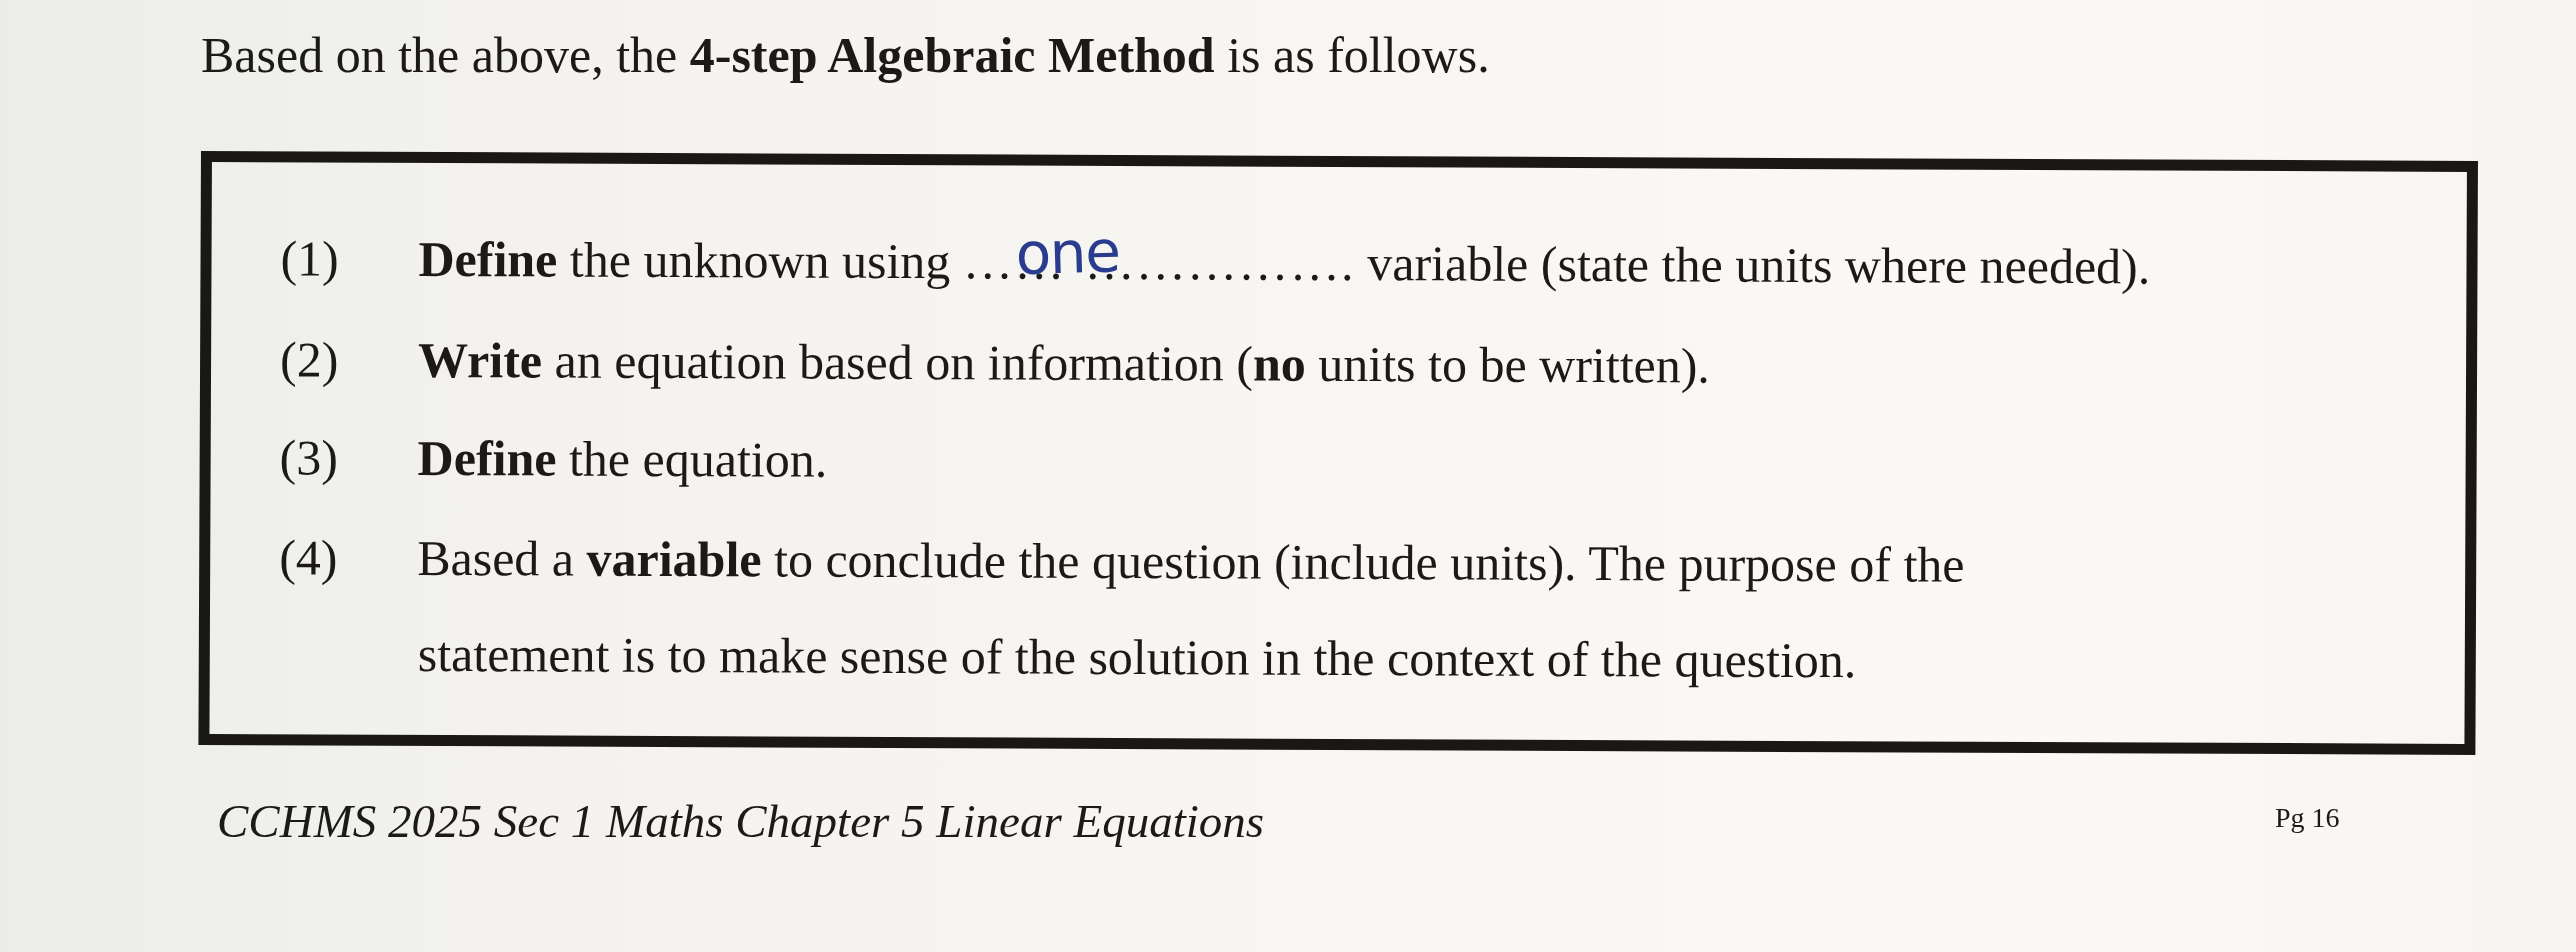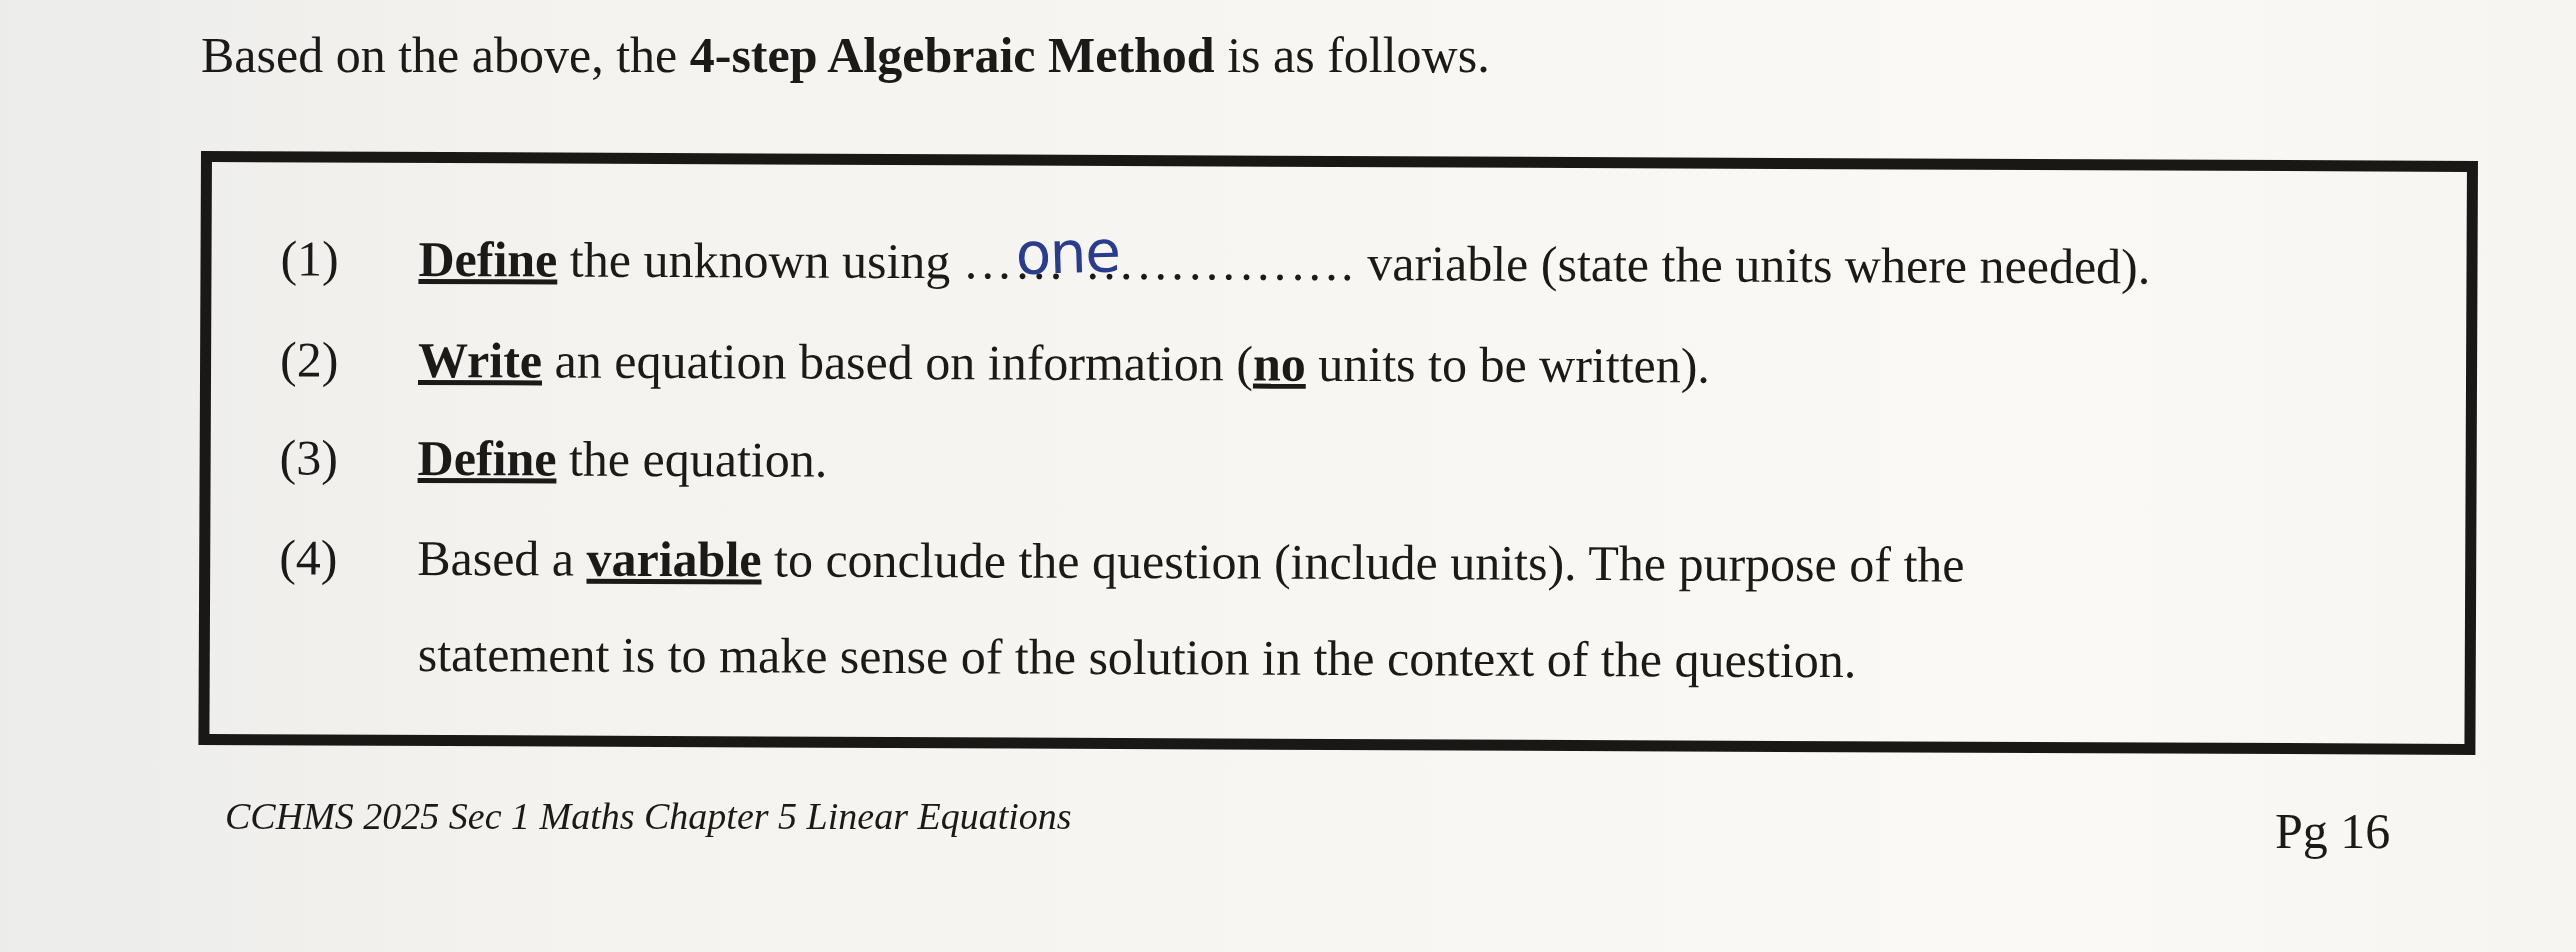--- a/index.html
+++ b/index.html
@@ -21,36 +21,36 @@
     border: 11.3px solid #1a1816;
     box-sizing: border-box;
     transform: rotate(0.25deg);
     transform-origin: left top;
   }
   .step {
     position: absolute; left: 69px;
     font-size: 50px; line-height: 60px; white-space: nowrap;
   }
   .step .num { display: inline-block; width: 138px; }
-  .step .txt b { font-weight: bold; text-decoration: underline; }
+  .step .txt b { font-weight: bold; }
   .dots { letter-spacing: 1.3px; position: relative; }
   .handwrite {
     position: absolute; left: 53px; top: -11.3px;
     font-family: "DejaVu Sans", sans-serif;
     color: #2a3c8e; font-size: 58px; letter-spacing: -1.3px;
     transform: rotate(-2deg);
   }
   .cont { position: absolute; left: 208px; font-size: 50px; line-height: 60px; white-space: nowrap; }
   .footer-left {
     position: absolute; left: 217px; top: 794px;
-    font-style: italic; font-size: 38px; white-space: nowrap; margin-left: 8px;
+    font-style: italic; font-size: 47px; white-space: nowrap;
   }
   .footer-right {
     position: absolute; left: 2275px; top: 802px;
-    font-size: 50px; white-space: nowrap; text-align: center;
+    font-size: 28px; white-space: nowrap; text-align: center;
   }
 </style>
 </head>
 <body>
 
 <div class="intro">
   <span>Based on the above, the </span><b>4-step Algebraic Method</b><span> is as follows.</span>
 </div>
 
 <div class="box">

